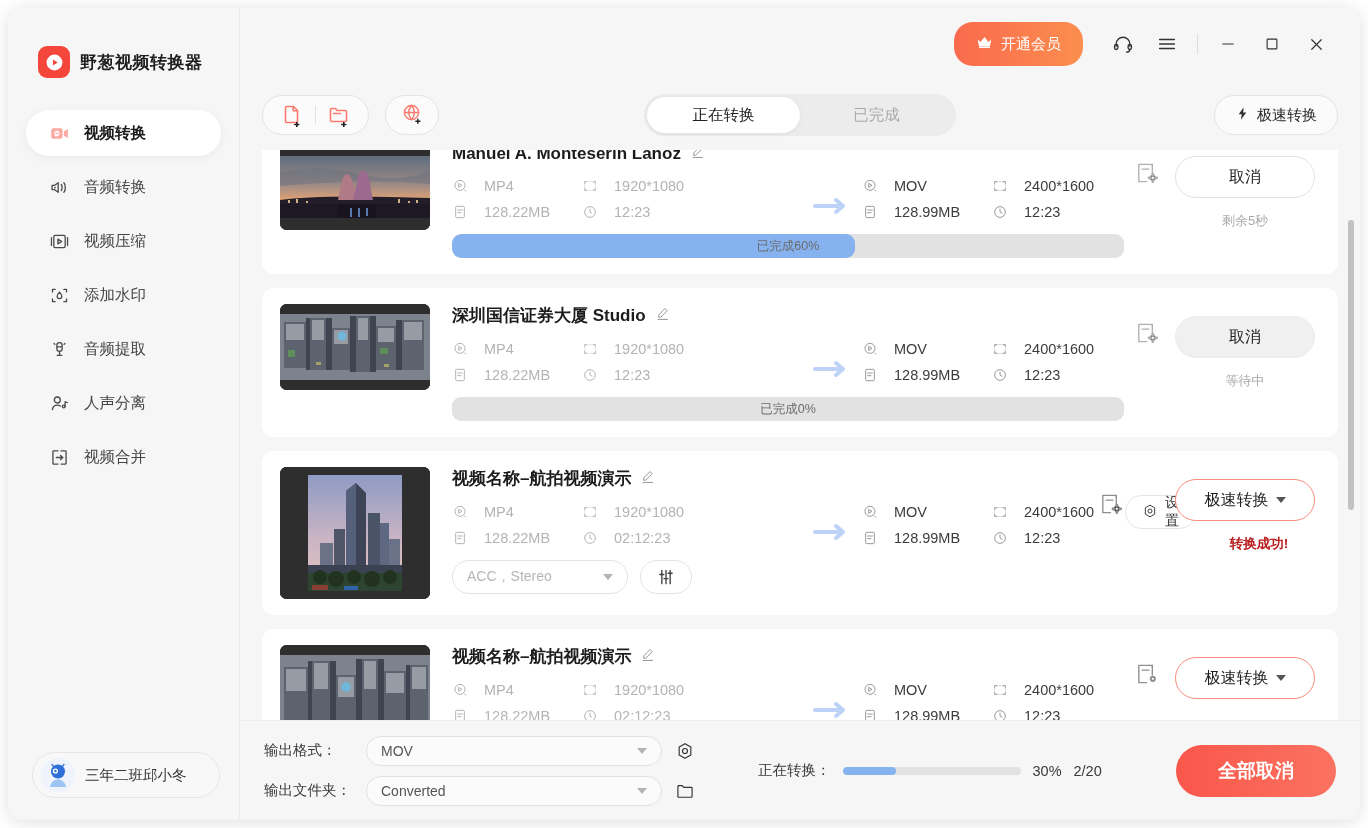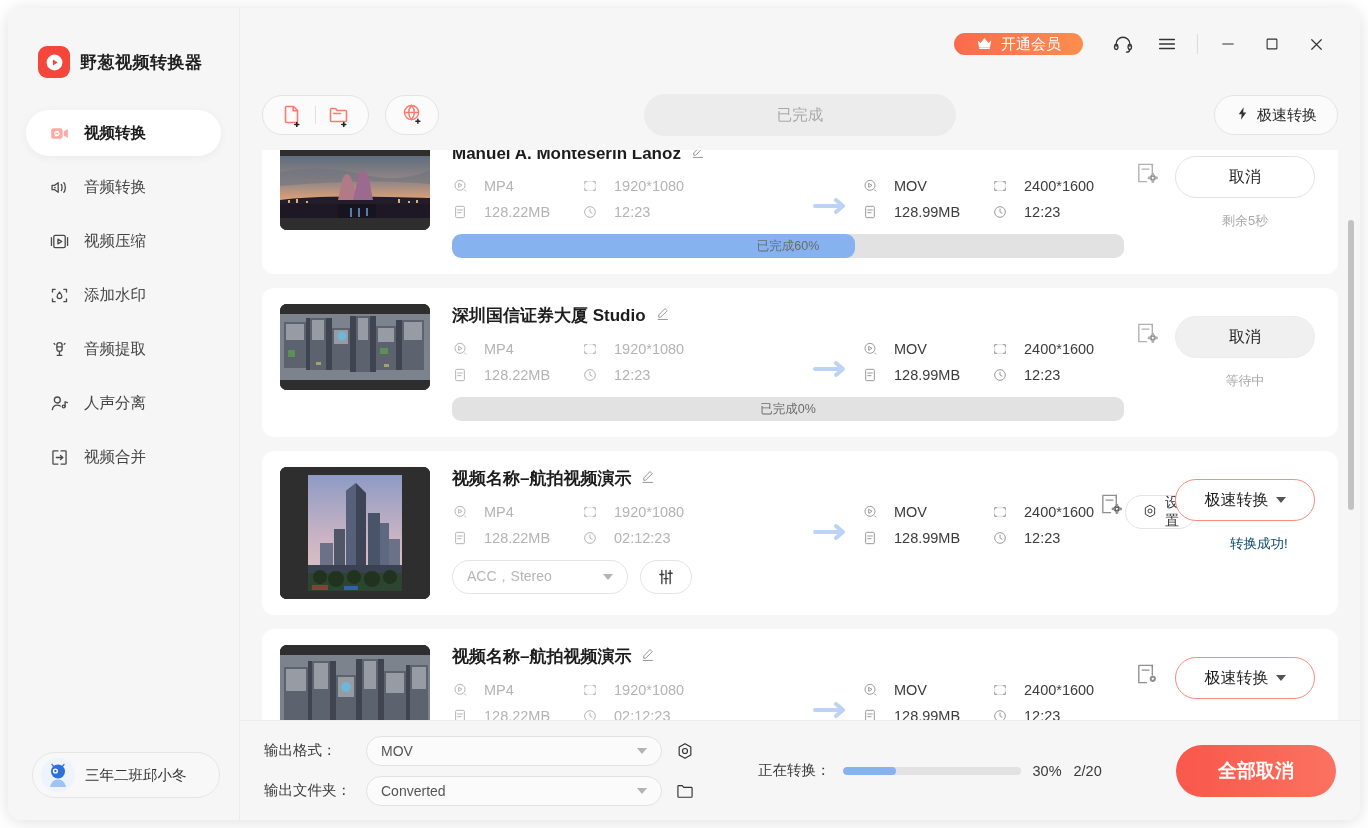--- a/index.html
+++ b/index.html
@@ -64,24 +64,24 @@
   .user-name { font-size: 14.5px; color: #333; }
 
   
   .main { flex: 1; position: relative; display: flex; flex-direction: column; background: #f6f6f6; }
 
   .titlebar {
     height: 72px; display: flex; align-items: center; justify-content: flex-end;
     padding-right: 22px; gap: 0px; flex: 0 0 72px;
   }
   .vip-btn {
-    height: 22px; padding: 0 22px; border-radius: 19px; border: none;
+    height: 44px; padding: 0 22px; border-radius: 19px; border: none;
     background: linear-gradient(90deg,#fa6a4e 0%, #fb8e4e 100%);
     color: #fff; font-size: 15px; display: flex; align-items: center; gap: 8px;
-    cursor: pointer; font-family: Liberation Sans, sans-serif;
+    cursor: pointer; font-family: Liberation Serif, serif;
   }
   .tb-icon {
     width: 44px; height: 40px; display: flex; align-items: center; justify-content: center;
     color: #3a3a3a; cursor: pointer;
   }
   .tb-sep { width: 1px; height: 20px; background: #dcdcdc; margin: 0 8px; }
 
   .toolbar {
     height: 70px; display: flex; align-items: center; padding: 0 22px 0 22px;
     position: relative; flex: 0 0 70px;
@@ -153,21 +153,21 @@
     width: 140px; height: 42px; border: 1px solid #e2e2e2; border-radius: 21px;
     background: #fff; font-size: 16px; color: #232323; cursor: pointer; font-family: inherit;
   }
   .btn-cancel.muted { background: #f0f0f0; border-color: #ededed; }
   .btn-fast {
     width: 140px; height: 42px; border: 1px solid #fa8d80; border-radius: 21px;
     background: #fff; font-size: 16px; color: #1f1f1f; cursor: pointer; font-family: inherit;
     display: flex; align-items: center; justify-content: center; gap: 7px;
   }
   .act-note { margin-top: 14px; font-size: 13px; color: #a9a9a9; }
-  .act-note.ok { color: #0c4a6e; font-weight: normal; font-size: 13.5px; padding-left: 28px; }
+  .act-note.ok { color: #b91c1c; font-weight: bold; font-size: 13.5px; padding-left: 28px; }
 
   .progress {
     margin-top: 4px; height: 24px; border-radius: 9px; background: #e2e2e2;
     position: relative; overflow: hidden; width: 100%;
   }
   .progress .bar { position: absolute; left: 0; top: 0; bottom: 0; background: #86b2f0; border-radius: 9px; }
   .progress .ptxt {
     position: absolute; inset: 0; display: flex; align-items: center; justify-content: center;
     font-size: 12.5px; color: #6b6b6b;
   }
@@ -404,20 +404,21 @@
         <span>
           <svg width="23" height="23" viewBox="0 0 24 24" fill="none" stroke="#fb7a6e" stroke-width="1.5">
             <circle cx="11" cy="11" r="7.4"></circle>
             <path d="M3.7 11h14.6M11 3.6c2 2.3 3 4.9 3 7.4s-1 5.1-3 7.4c-2-2.3-3-4.9-3-7.4s1-5.1 3-7.4z"></path>
             <path d="M17.6 18v4.2M15.5 20.1h4.2" stroke="#222" stroke-linecap="round"></path>
           </svg>
         </span>
       </div>
 
       <div class="seg">
+        <div class="seg-item active">正在转换</div>
         <div class="seg-item">已完成</div>
       </div>
 
       <div class="fast-btn">
         <span>
           <svg width="15" height="15" viewBox="0 0 24 24" fill="#333">
               <path d="M13.8 2 6 13.2h4.7L9.6 22 18 10.2h-4.9z"></path>
             </svg>
         </span>
         <span>极速转换</span>

